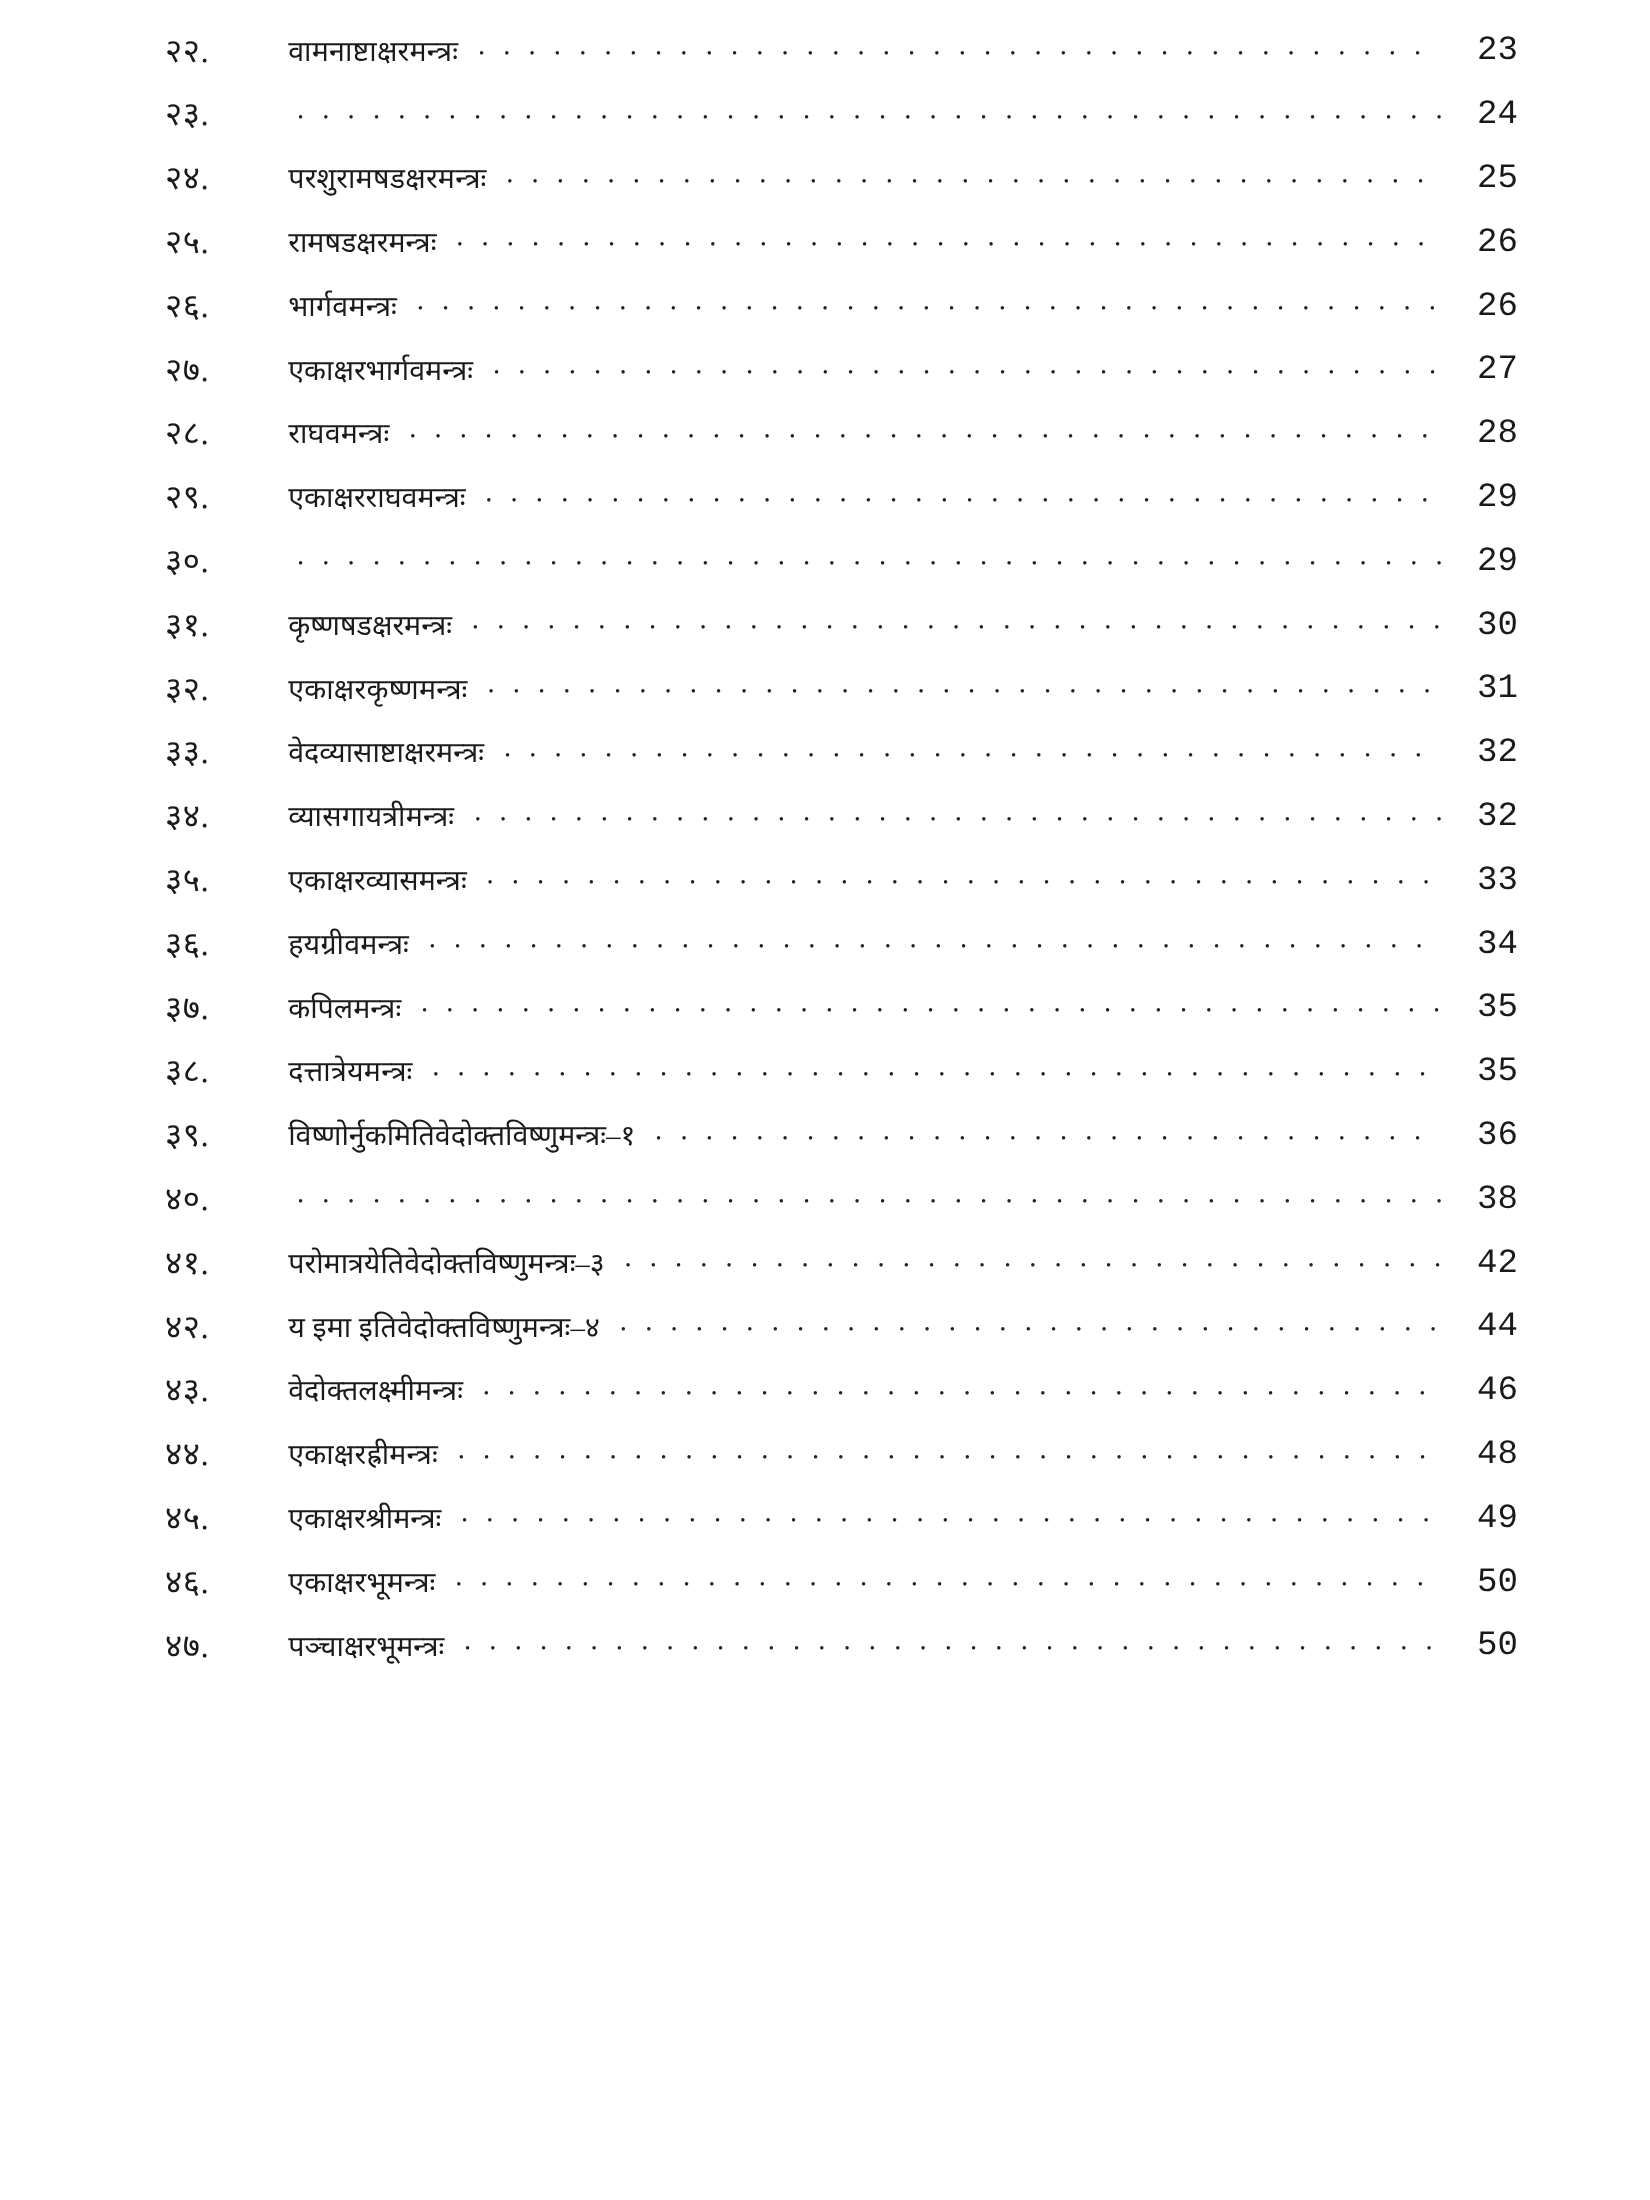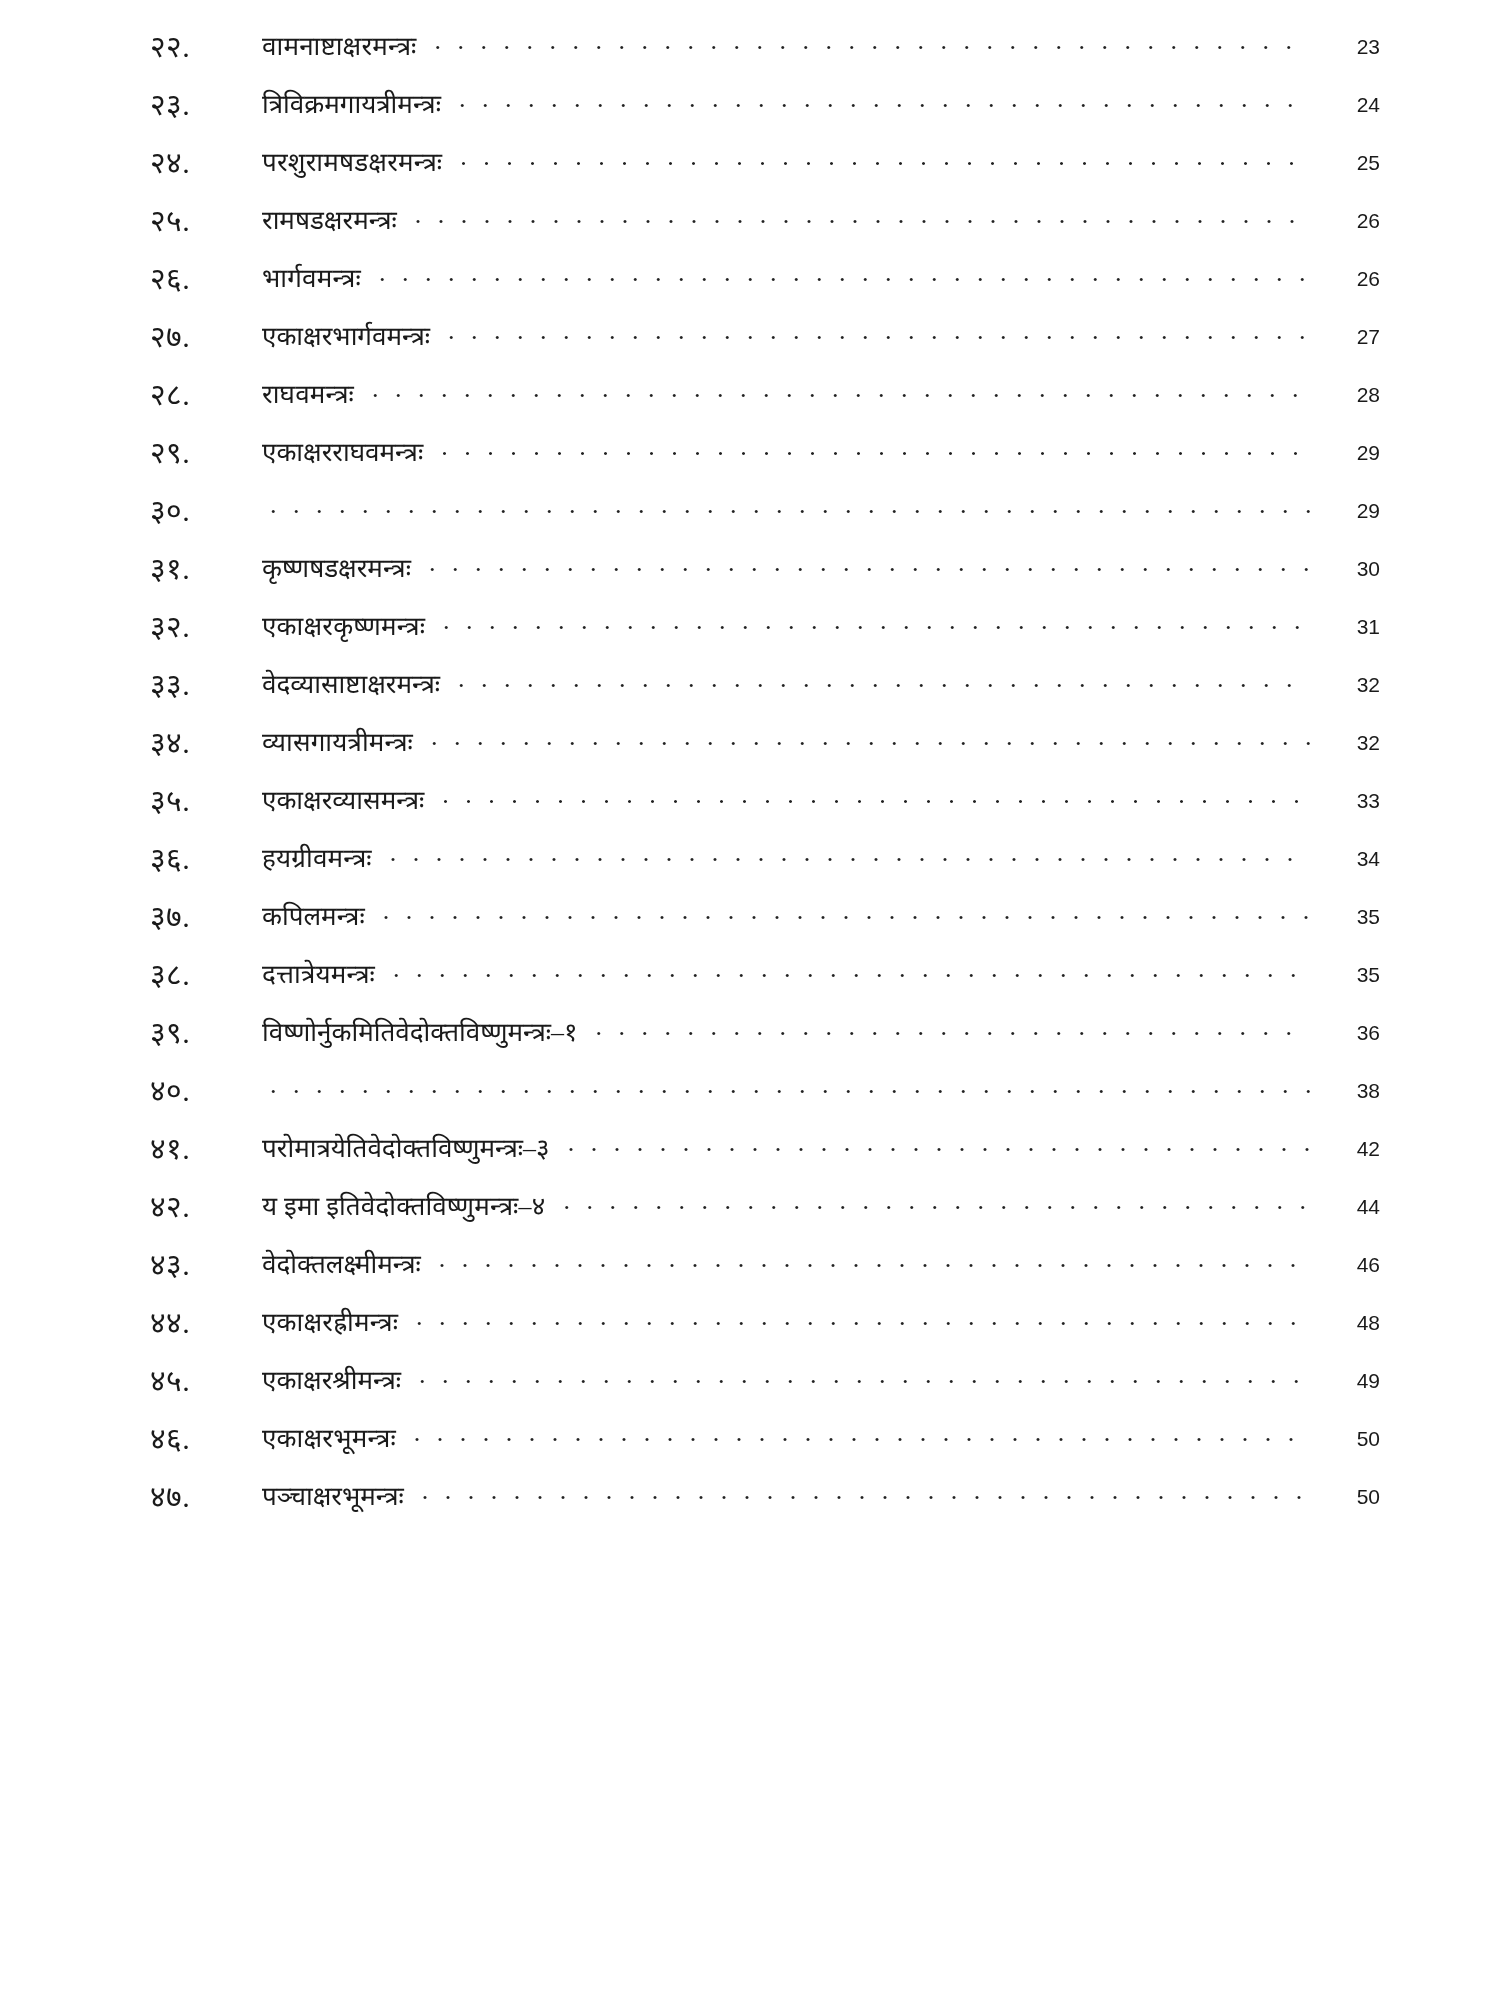--- a/index.html
+++ b/index.html
@@ -54,40 +54,39 @@
     margin: 0 8px;
     letter-spacing: 5px;
     font-size: 26px;
     color: #222;
     white-space: nowrap;
   }
   .toc-page {
     flex: 0 0 auto;
     width: 62px;
     text-align: right;
-    font-size: 21px;
-    font-family: Liberation Sans, sans-serif;
+    font-size: 31px;
+    font-family: Liberation Mono, monospace;
   }
   
   .toc-row:nth-child(odd) .toc-title { letter-spacing: 0.2px; }
 </style>
 </head>
 <body>
 
 <div class="page">
   <ul class="toc-list" id="toc-list">
       <li class="toc-row">
         <span class="toc-num">२२.</span>
         <span class="toc-title">वामनाष्टाक्षरमन्त्रः</span>
         <span class="toc-dots">. . . . . . . . . . . . . . . . . . . . . . . . . . . . . . . . . . . . . . . . . . . . . . . . . . . . . . . . . . . . . . . . . . . . . . . . . . . . . . . . . . . . . . . . . </span>
         <span class="toc-page">23</span>
       </li>
       <li class="toc-row">
         <span class="toc-num">२३.</span>
-        <span class="toc-title">त्रिविक्रमगायत्रीमन्त्रः</span>
         <span class="toc-dots">. . . . . . . . . . . . . . . . . . . . . . . . . . . . . . . . . . . . . . . . . . . . . . . . . . . . . . . . . . . . . . . . . . . . . . . . . . . . . . . . . . . . . . . . . </span>
         <span class="toc-page">24</span>
       </li>
       <li class="toc-row">
         <span class="toc-num">२४.</span>
         <span class="toc-title">परशुरामषडक्षरमन्त्रः</span>
         <span class="toc-dots">. . . . . . . . . . . . . . . . . . . . . . . . . . . . . . . . . . . . . . . . . . . . . . . . . . . . . . . . . . . . . . . . . . . . . . . . . . . . . . . . . . . . . . . . . </span>
         <span class="toc-page">25</span>
       </li>
       <li class="toc-row">

